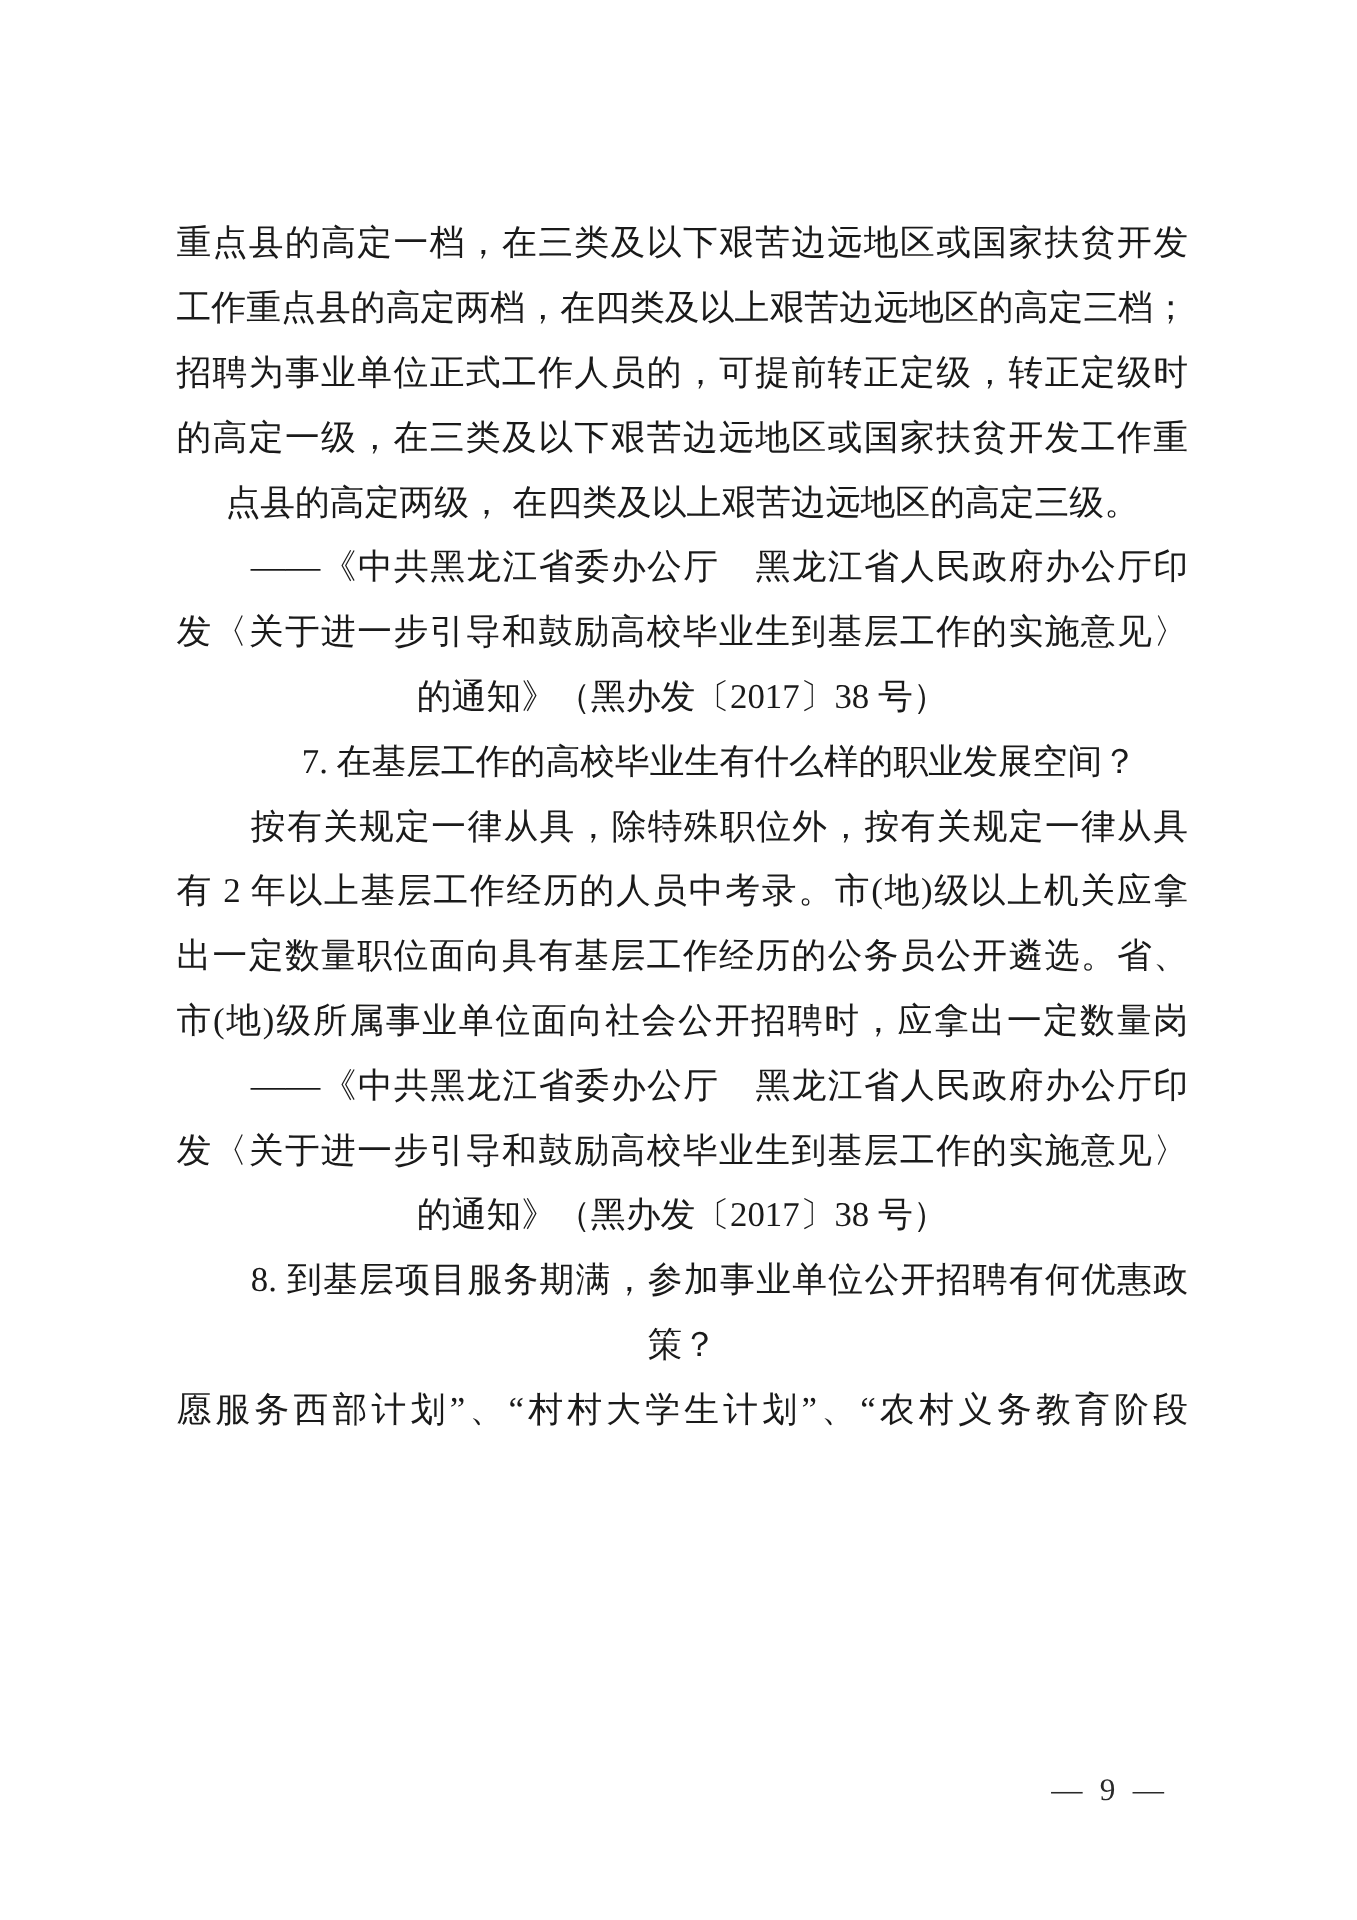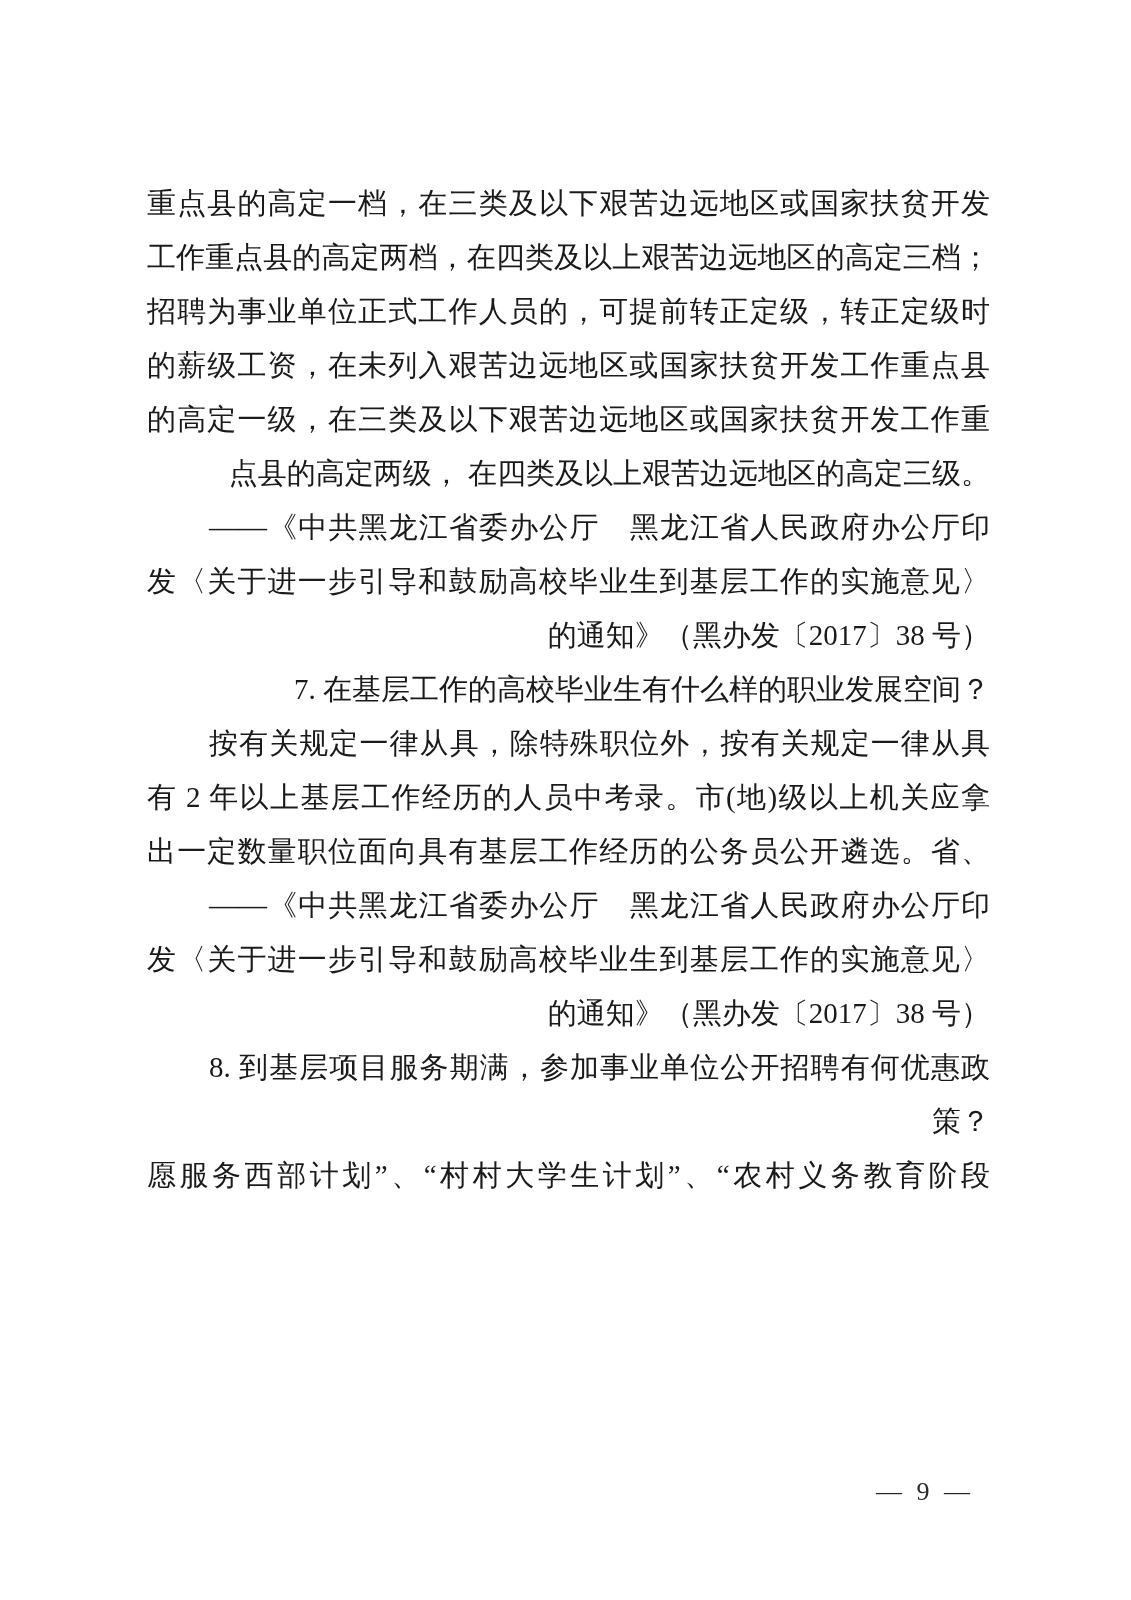--- a/index.html
+++ b/index.html
@@ -21,21 +21,21 @@
     left: 147px;
     top: 176px;
     width: 843px;
   }
   .doc-line {
     height: 54px;
     line-height: 54px;
     font-size: 29px;
     letter-spacing: 0px;
     white-space: nowrap;
-    text-align: right;
+    text-align: center;
     color: #1a1a1a;
   }
   .doc-line.fill {
     white-space: normal;
     text-align: justify;
     text-align-last: justify;
     text-justify: inter-character;
   }
   .doc-line.indent {
     padding-left: 62px;
@@ -55,30 +55,30 @@
   }
 </style>
 </head>
 <body>
 
 <div class="page">
   <div class="doc-body">
       <div class="doc-line fill">重点县的高定一档，在三类及以下艰苦边远地区或国家扶贫开发</div>
       <div class="doc-line fill">工作重点县的高定两档，在四类及以上艰苦边远地区的高定三档；</div>
       <div class="doc-line fill">招聘为事业单位正式工作人员的，可提前转正定级，转正定级时</div>
-      <div class="doc-line fill">的薪级工资，在未列入艰苦边远地区或国家扶贫开发工作重点县</div>
       <div class="doc-line fill">的高定一级，在三类及以下艰苦边远地区或国家扶贫开发工作重</div>
       <div class="doc-line">点县的高定两级， 在四类及以上艰苦边远地区的高定三级。</div>
       <div class="doc-line indent fill">——《中共黑龙江省委办公厅　黑龙江省人民政府办公厅印</div>
       <div class="doc-line fill">发〈关于进一步引导和鼓励高校毕业生到基层工作的实施意见〉</div>
       <div class="doc-line">的通知》（黑办发〔2017〕38 号）</div>
       <div class="doc-line indent">7. 在基层工作的高校毕业生有什么样的职业发展空间？</div>
       <div class="doc-line indent fill">按有关规定一律从具，除特殊职位外，按有关规定一律从具</div>
       <div class="doc-line fill">有 2 年以上基层工作经历的人员中考录。市(地)级以上机关应拿</div>
       <div class="doc-line fill">出一定数量职位面向具有基层工作经历的公务员公开遴选。省、</div>
+      <div class="doc-line fill">市(地)级所属事业单位面向社会公开招聘时，应拿出一定数量岗</div>
       <div class="doc-line indent fill">——《中共黑龙江省委办公厅　黑龙江省人民政府办公厅印</div>
       <div class="doc-line fill">发〈关于进一步引导和鼓励高校毕业生到基层工作的实施意见〉</div>
       <div class="doc-line">的通知》（黑办发〔2017〕38 号）</div>
       <div class="doc-line indent fill">8. 到基层项目服务期满，参加事业单位公开招聘有何优惠政</div>
       <div class="doc-line">策？</div>
       <div class="doc-line fill">愿服务西部计划”、“村村大学生计划”、“农村义务教育阶段</div>
     </div>
   <div class="page-number">— 9 —</div>
 </div>
 

